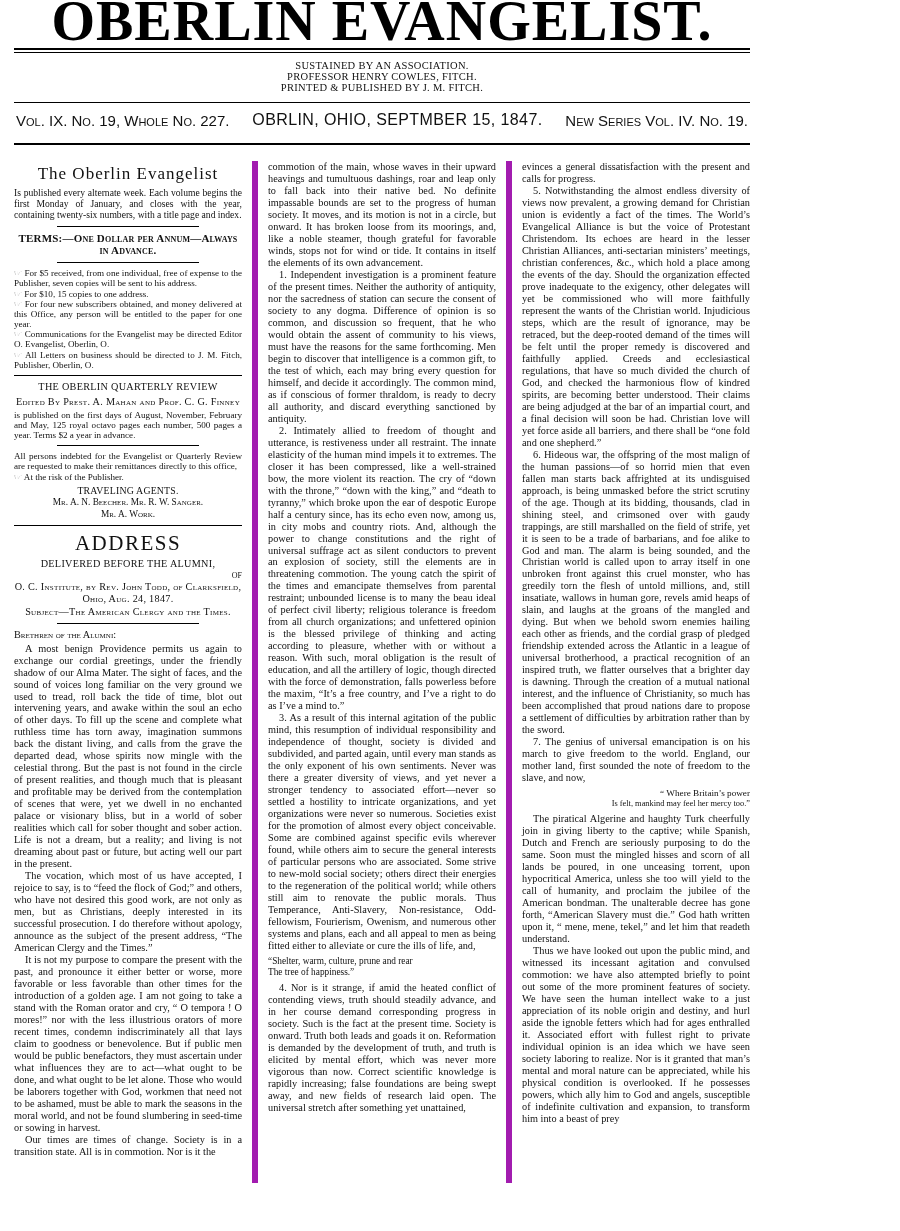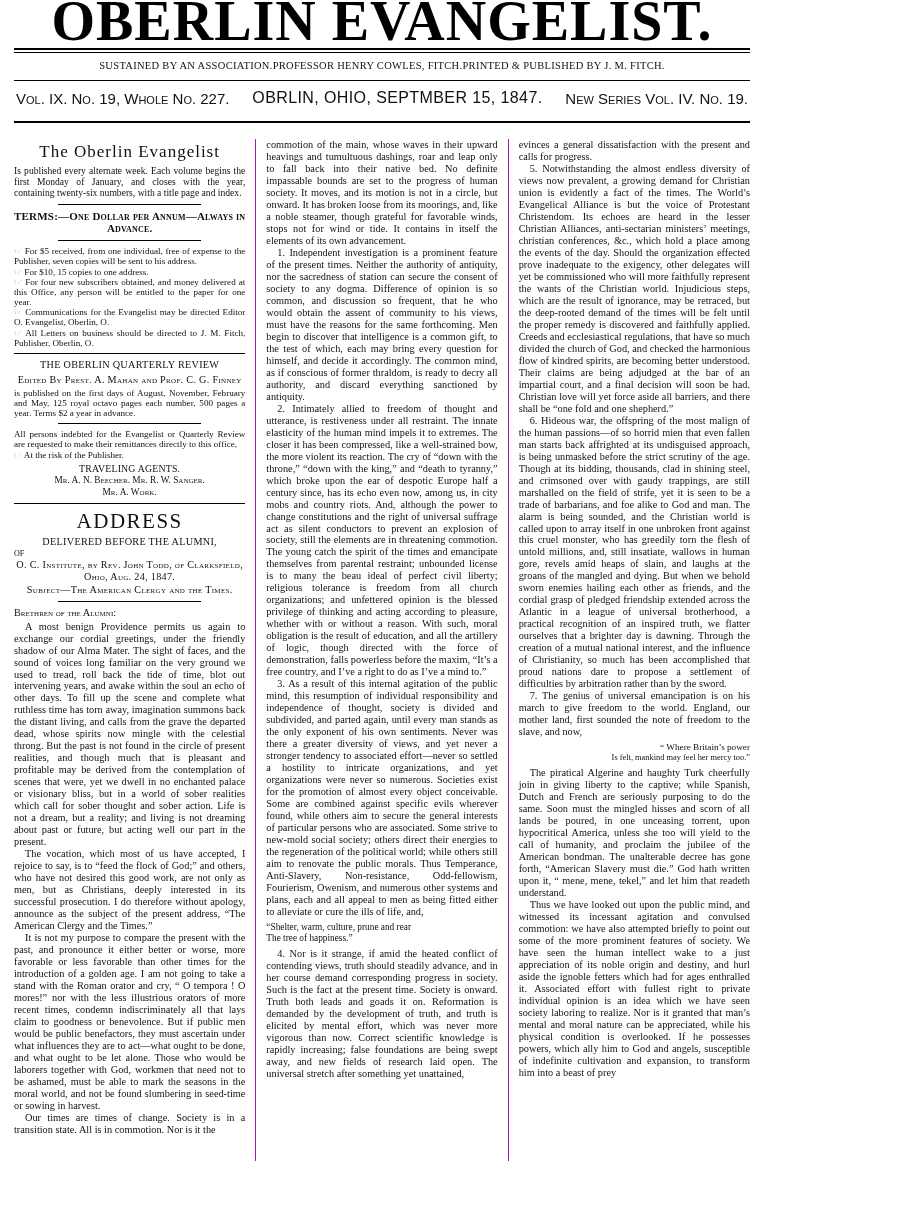--- a/index.html
+++ b/index.html
@@ -37,26 +37,27 @@
   .rule-thick {
     border-top: 2px solid #000;
     margin: 6px 0 0 0;
   }
   .rule-thin {
     border-top: 1px solid #000;
     margin: 2px 0 0 0;
   }
   .imprint-row {
     display: flex;
-    justify-content: center;
+    justify-content: space-between;
     align-items: center;
     font-size: 10.5px;
     font-variant: small-caps;
     letter-spacing: 0.3px;
     padding: 7px 2px 7px 2px;
+    flex-direction: column;
   }
   .issue-row {
     display: flex;
     justify-content: space-between;
     align-items: center;
     font-size: 15px;
     font-weight: normal;
     font-family: Liberation Sans, sans-serif;
     padding: 8px 2px 8px 2px;
   }
@@ -74,21 +75,21 @@
   }
   .col {
     width: 278px;
     font-size: 10.3px;
     line-height: 1.165;
     text-align: justify;
     overflow: hidden;
     position: relative;
   }
   .col + .col {
-    border-left: 1px solid #a21caf;
+    border-left: 6px solid #a21caf;
     padding-left: 10px;
     margin-left: 10px;
   }
   .col p {
     margin: 0;
     text-indent: 11px;
   }
   .col p.noind {
     text-indent: 0;
   }
@@ -142,21 +143,21 @@
     margin: 4px 0 2px 0;
   }
   .address-sub {
     text-align: center;
     font-size: 10.2px;
     font-variant: small-caps;
     letter-spacing: 0.3px;
     margin: 1px 0;
   }
   .of-line {
-    text-align: left;
+    text-align: right;
     font-size: 8px;
     font-variant: small-caps;
     margin: 1px 0;
   }
   .salutation {
     font-size: 10.3px;
     font-variant: small-caps;
     margin: 4px 0 2px 0;
   }
   .verse {

